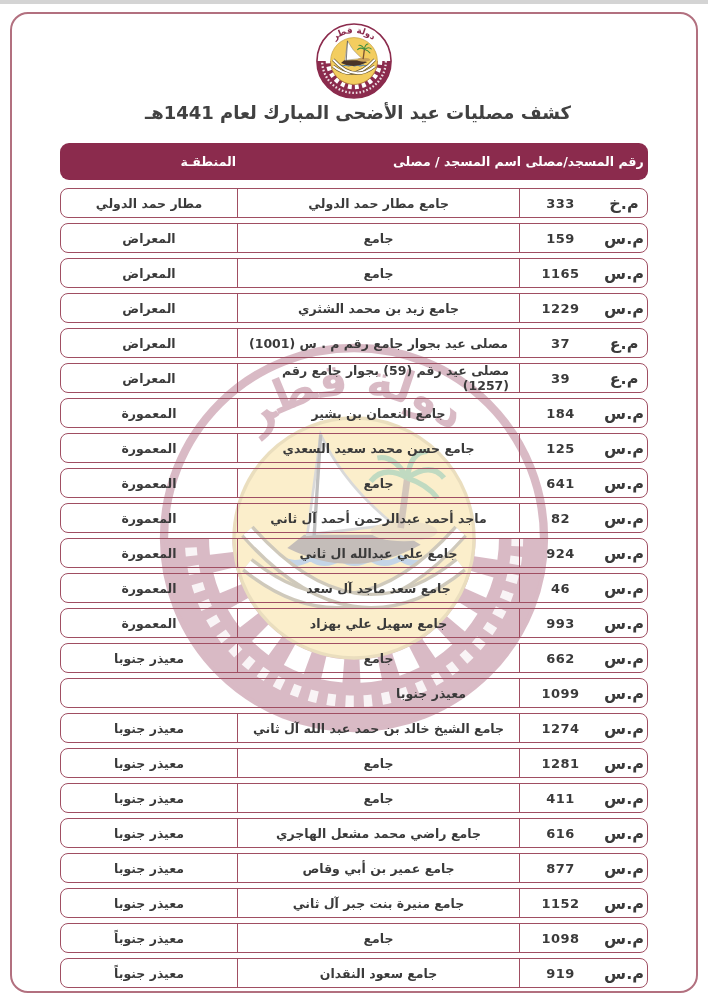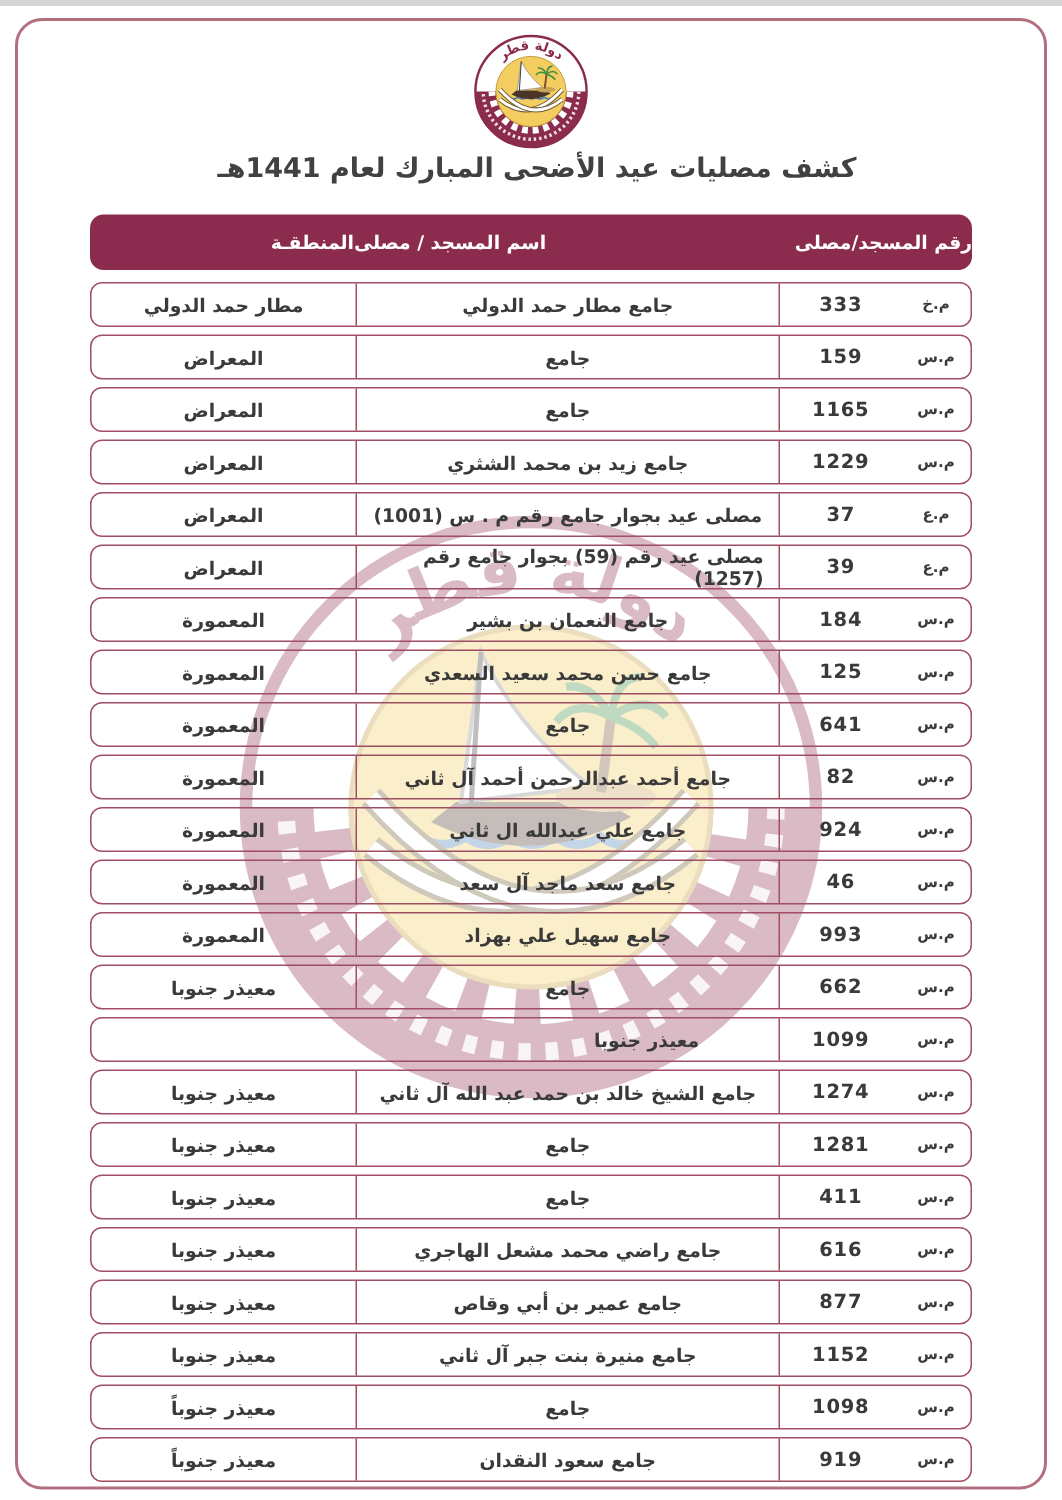--- a/index.html
+++ b/index.html
@@ -16,38 +16,38 @@
   .logo svg{width:78px;height:78px;}
   .title{
     position:absolute;top:102px;left:4px;width:708px;text-align:center;
     font-size:18px;font-weight:bold;color:#414141;z-index:2;margin:0;letter-spacing:0;
   }
   .header-bar{
     position:absolute;top:143px;right:60px;width:588px;height:37px;
     background:#8b2b4d;border-radius:9px;display:flex;align-items:center;
     color:#ffffff;font-size:12.5px;font-weight:bold;z-index:2;
   }
-  .h-number{width:127px;text-align:right;}
-  .h-name{flex:1;text-align:left;}
+  .h-number{width:127px;text-align:center;}
+  .h-name{flex:1;text-align:right;}
   .h-region{width:176px;text-align:right;}
   .watermark{
     position:absolute;top:338px;left:154px;width:400px;height:400px;
     opacity:.32;z-index:0;pointer-events:none;
   }
   .watermark svg{width:400px;height:400px;}
   .rows{position:absolute;top:188px;right:60px;width:588px;z-index:1;}
   .row{
     box-sizing:border-box;height:30px;margin-bottom:5px;
     border:1.5px solid #a04e62;border-radius:8px;
     display:flex;align-items:stretch;background:transparent;
     color:#3a3a3a;font-weight:bold;
   }
   .cell{display:flex;align-items:center;justify-content:center;}
   .num-cell{width:127px;border-left:1.5px solid #a04e62;display:flex;}
-  .prefix{width:46px;text-align:center;font-size:10px;}
+  .prefix{width:46px;text-align:center;font-size:16px;}
   .num{flex:1;text-align:center;font-size:13px;letter-spacing:.5px;}
   .name-cell{flex:1;border-left:1.5px solid #a04e62;font-size:12.5px;padding:0 10px;}
   .region-cell{width:176px;font-size:12.5px;}
   .defs-hidden{position:absolute;width:0;height:0;overflow:hidden;}
 </style>
 </head>
 <body>
 
 <svg class="defs-hidden" xmlns="http://www.w3.org/2000/svg" aria-hidden="true">
   <defs>
@@ -197,21 +197,21 @@
         <span class="num">641</span>
       </div>
       <div class="cell name-cell">جامع</div>
       <div class="cell region-cell">المعمورة</div>
     </div>
     <div class="row">
       <div class="cell num-cell">
         <span class="prefix">م.س</span>
         <span class="num">82</span>
       </div>
-      <div class="cell name-cell">جامع   أحمد عبدالرحمن أحمد آل ثاني</div>
+      <div class="cell name-cell">ماجد   أحمد عبدالرحمن أحمد آل ثاني</div>
       <div class="cell region-cell">المعمورة</div>
     </div>
     <div class="row">
       <div class="cell num-cell">
         <span class="prefix">م.س</span>
         <span class="num">924</span>
       </div>
       <div class="cell name-cell">جامع   علي عبدالله ال ثاني</div>
       <div class="cell region-cell">المعمورة</div>
     </div>

